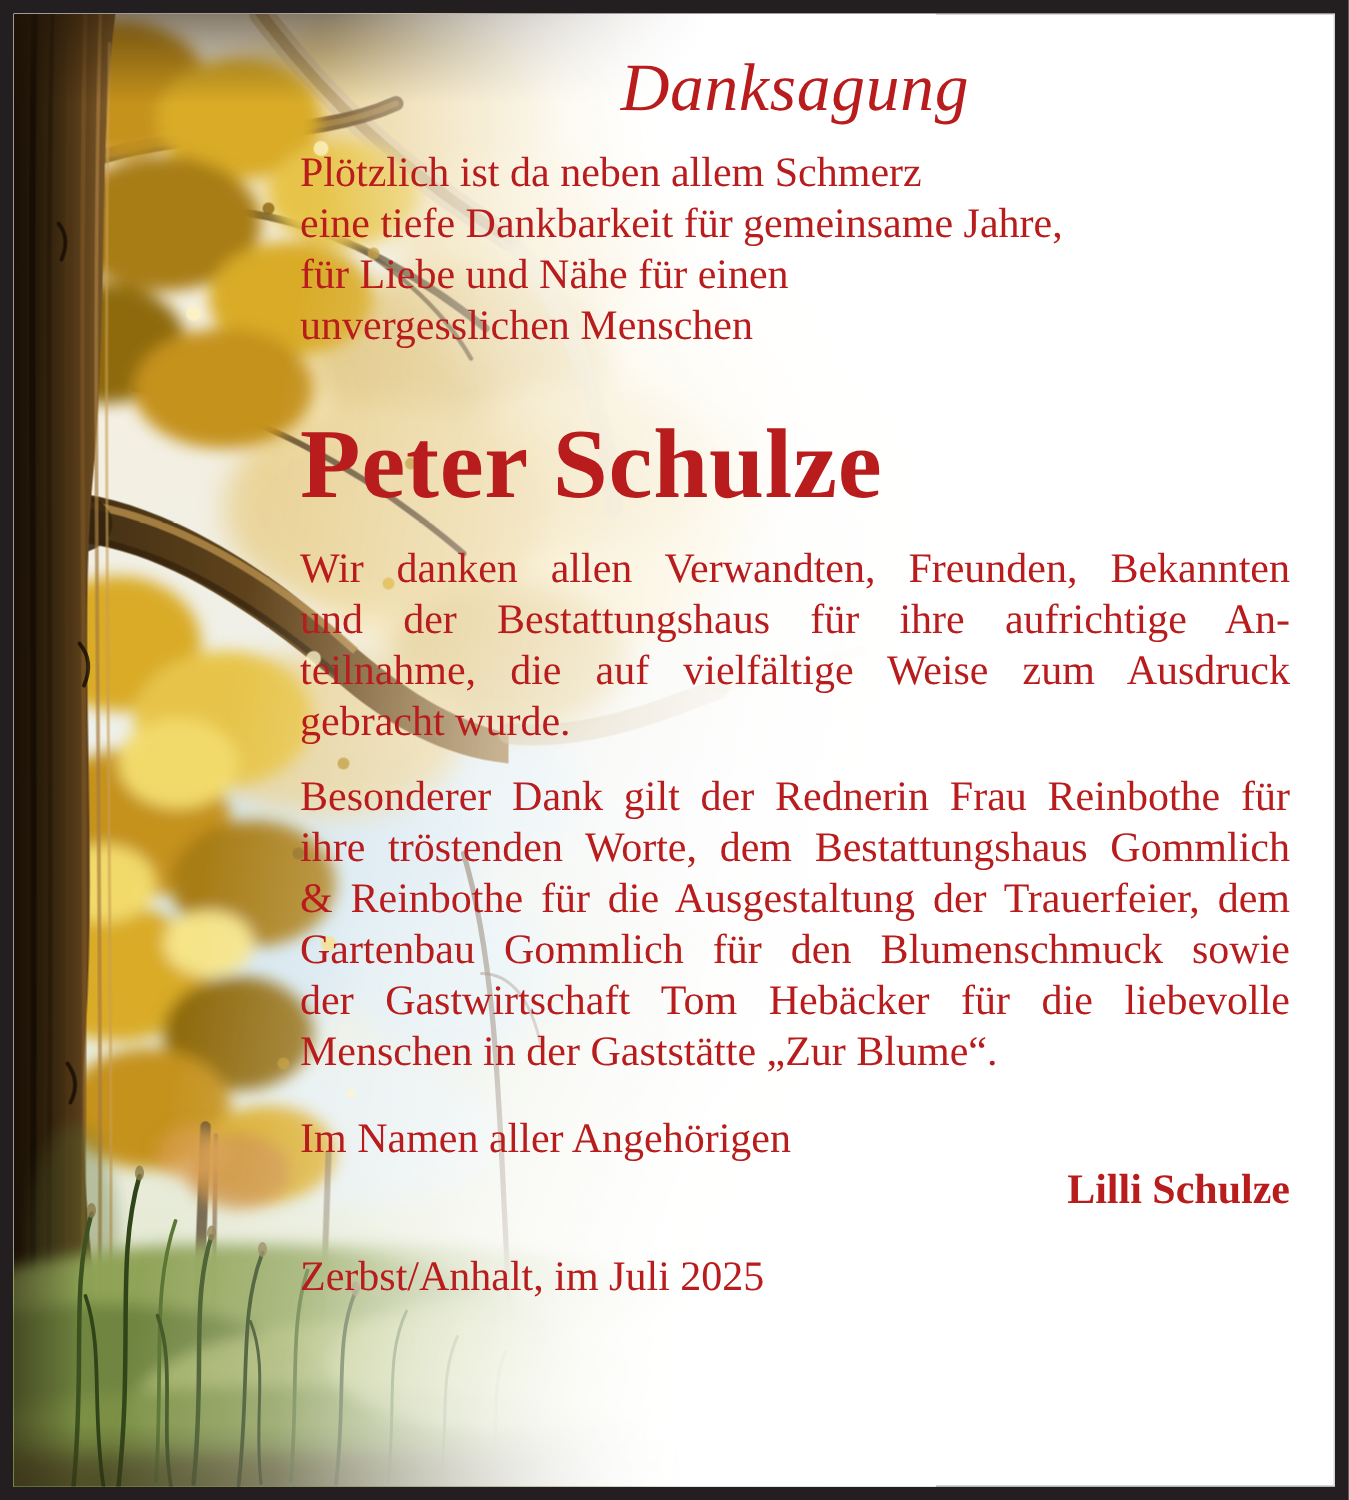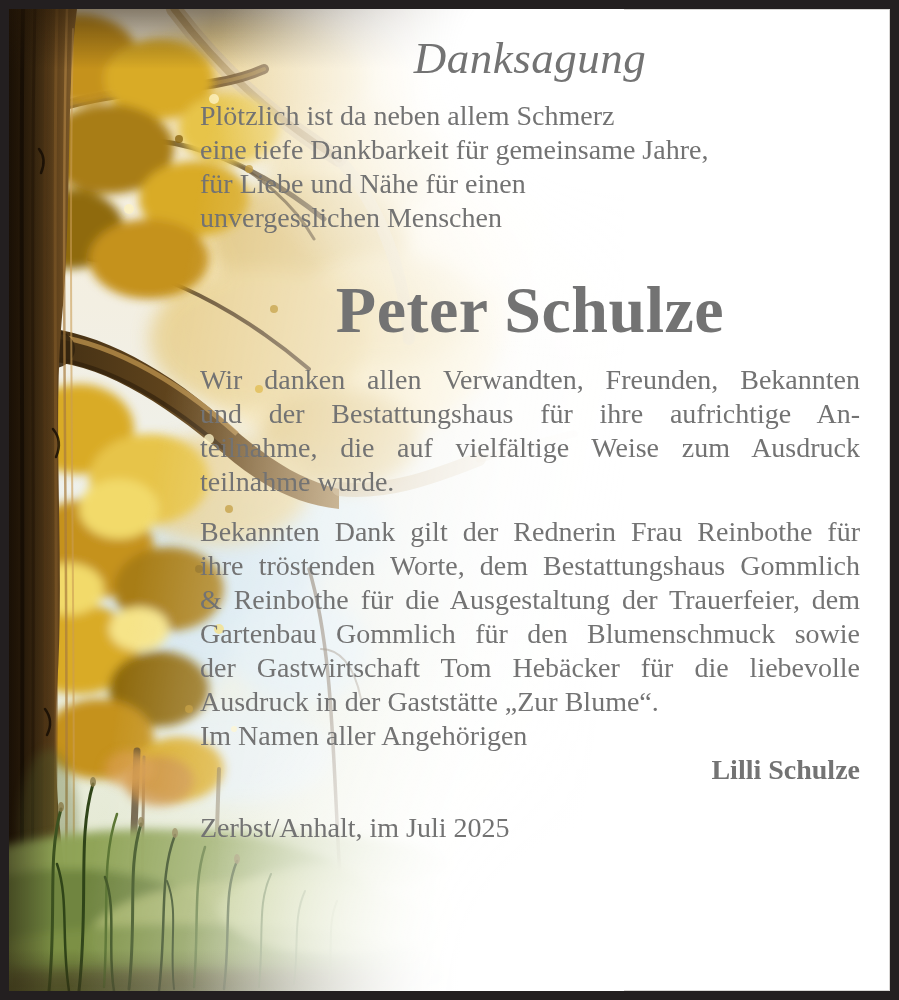--- a/index.html
+++ b/index.html
@@ -27,48 +27,49 @@
     position:absolute;inset:0;
     background:
       radial-gradient(ellipse 430px 300px at 102% 6%,  #ffffff 42%, rgba(255,255,255,0) 100%),
       radial-gradient(ellipse 460px 380px at 103% 98%, #ffffff 40%, rgba(255,255,255,0) 100%),
       linear-gradient(99deg, rgba(255,255,255,0) 28%, rgba(255,255,255,.45) 52%,
                       rgba(255,255,255,.9) 74%, #ffffff 91%);
   }
   
   .content{
     position:absolute;left:191px;top:0;width:660px;
-    color:#737373;
+    color:#b91c1c;
   }
   .title{
     margin-top:22px;
     font-size:45px;line-height:54px;
     font-style:italic;font-weight:400;
     text-align:center;letter-spacing:.5px;
   }
   .intro{margin-top:14px;}
   .intro-line{
     font-size:28px;line-height:34px;text-align:left;
   }
   .name{
     margin-top:38px;
     font-size:66px;line-height:74px;font-weight:700;
-    text-align:center;letter-spacing:.5px;
+    letter-spacing:.5px;
   }
   .date-line{
     margin-top:20px;
     font-size:29px;line-height:34px;text-align:center;
   }
   .para{margin-top:16px;}
   .jline{
     font-size:28px;line-height:34px;
     text-align:justify;text-align-last:justify;
   }
   .jline.last-line{text-align-last:left;}
   .closing{
+    margin-top:24px;
     font-size:28px;line-height:34px;text-align:left;
   }
   .signatory{
     font-size:28px;line-height:34px;font-weight:700;text-align:right;
   }
   .place-date{
     margin-top:24px;
     font-size:28px;line-height:34px;text-align:left;
   }
 </style>
@@ -281,30 +282,30 @@
           <div class="intro-line last-line">unvergesslichen Menschen</div>
         </div>
 
       <div class="name">Peter Schulze</div>
 
 
       <div class="para">
           <div class="jline">Wir danken allen Verwandten, Freunden, Bekannten</div>
           <div class="jline">und der Bestattungshaus für ihre aufrichtige An-</div>
           <div class="jline">teilnahme, die auf vielfältige Weise zum Ausdruck</div>
-          <div class="jline last-line">teilnahme wurde.</div>
+          <div class="jline last-line">gebracht wurde.</div>
         </div>
 
       <div class="para">
-          <div class="jline">Bekannten Dank gilt der Rednerin Frau Reinbothe für</div>
+          <div class="jline">Besonderer Dank gilt der Rednerin Frau Reinbothe für</div>
           <div class="jline">ihre tröstenden Worte, dem Bestattungshaus Gommlich</div>
           <div class="jline">&amp; Reinbothe für die Ausgestaltung der Trauerfeier, dem</div>
           <div class="jline">Gartenbau Gommlich für den Blumenschmuck sowie</div>
           <div class="jline">der Gastwirtschaft Tom Hebäcker für die liebevolle</div>
-          <div class="jline last-line">Ausdruck in der Gaststätte „Zur Blume“.</div>
+          <div class="jline last-line">Menschen in der Gaststätte „Zur Blume“.</div>
         </div>
 
       <div class="closing">Im Namen aller Angehörigen</div>
 
       <div class="signatory">Lilli Schulze</div>
 
       <div class="place-date">Zerbst/Anhalt, im Juli 2025</div>
 
     </div>
   </div>

